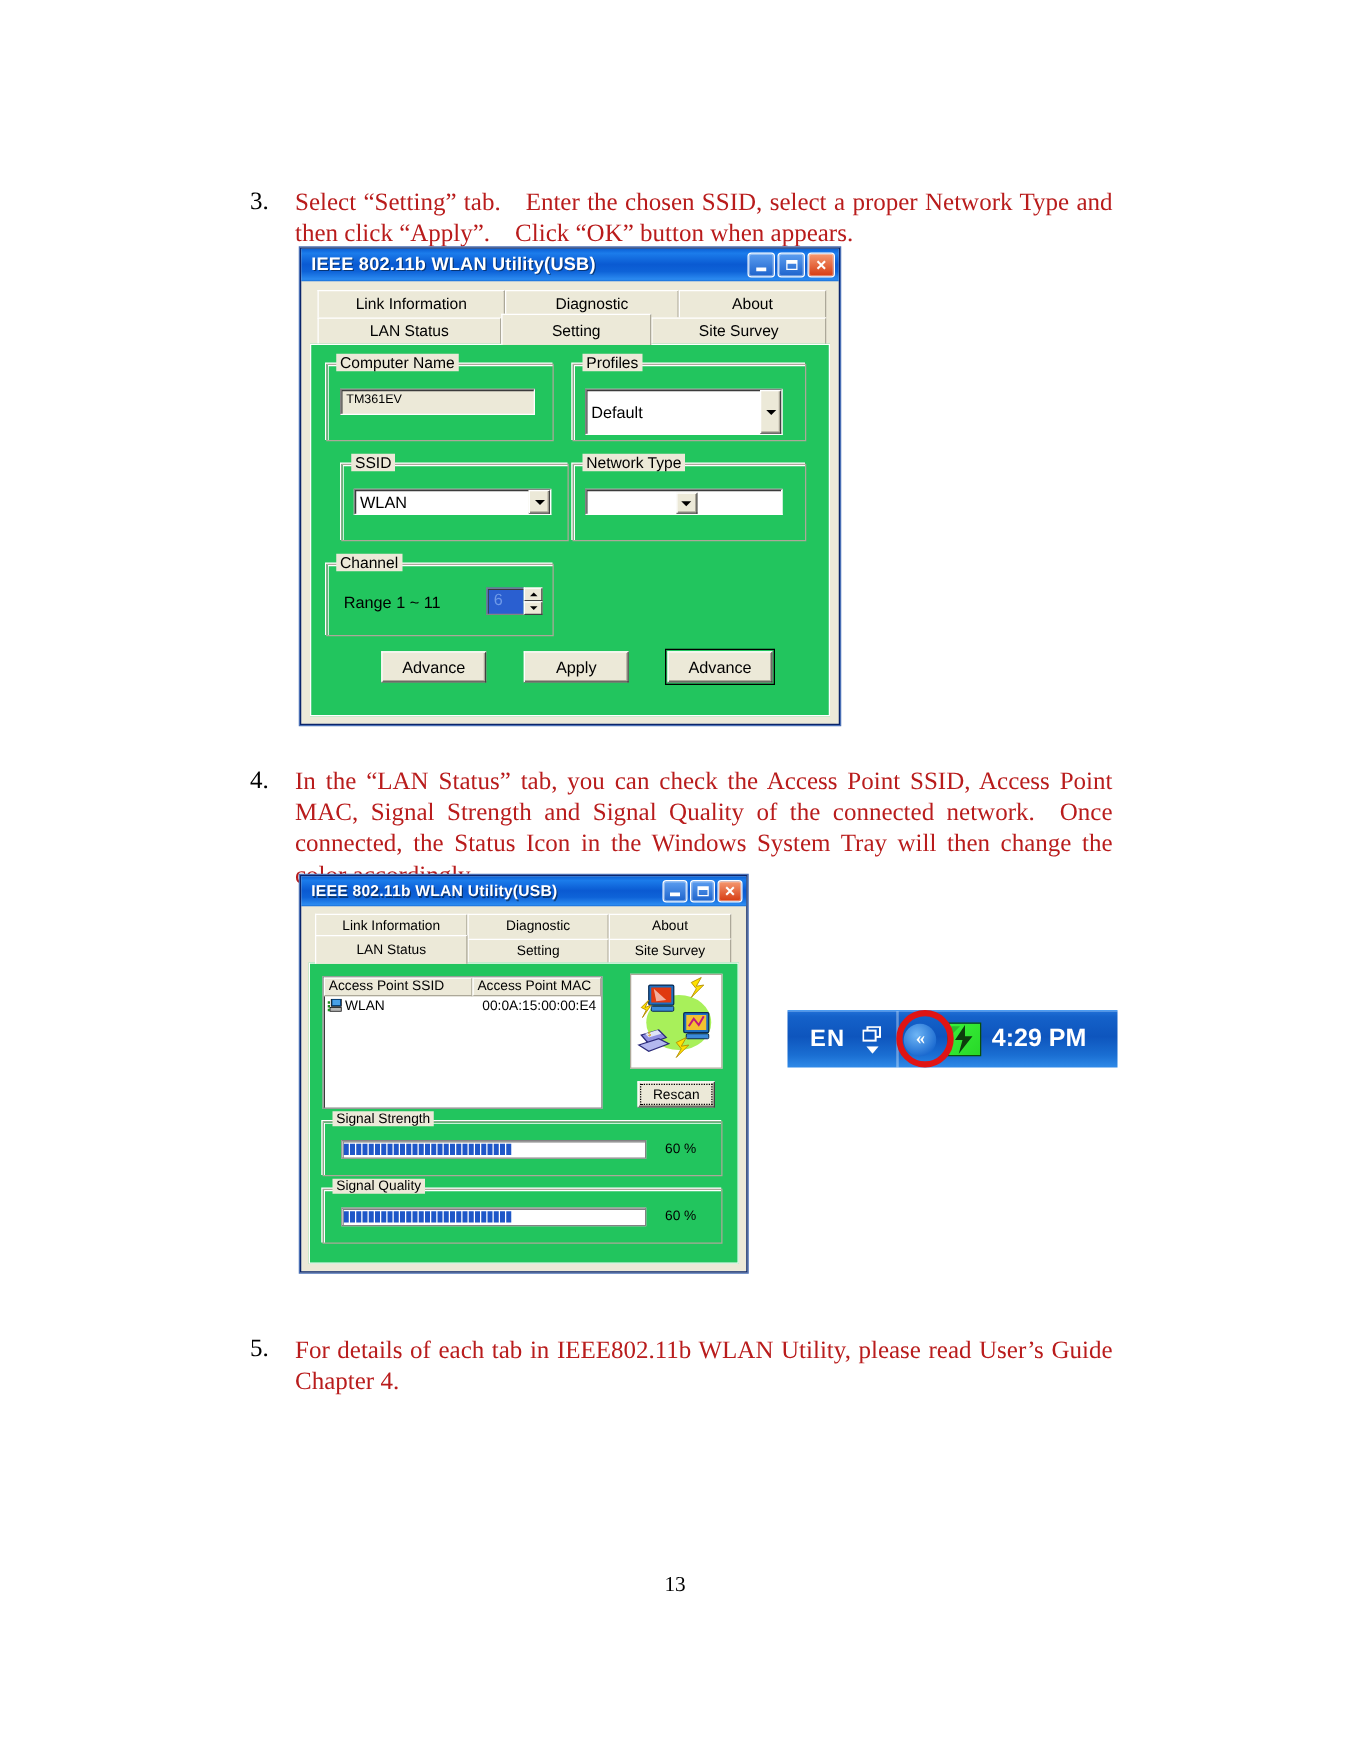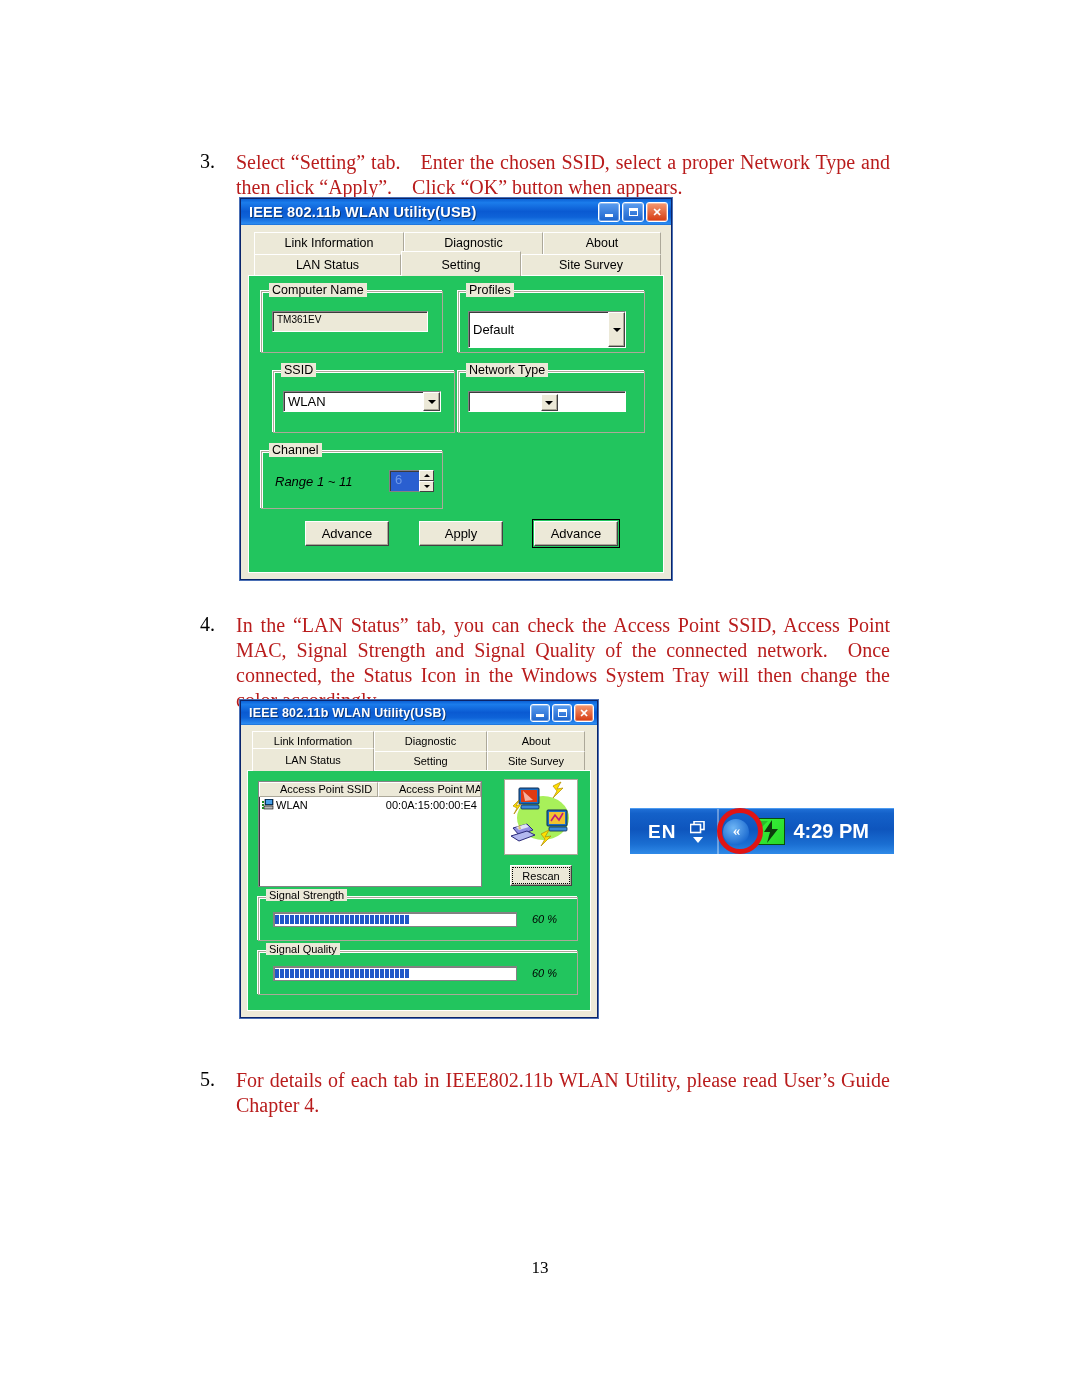--- a/index.html
+++ b/index.html
@@ -165,37 +165,37 @@
   .spin-b {
     flex:1;
     background:#ece9d8;
     border:1px solid #ffffff;
     border-right-color:#424142; border-bottom-color:#424142;
     display:flex; align-items:center; justify-content:center;
   }
   .arrow-up-s { width:0;height:0;border-left:3px solid transparent;border-right:3px solid transparent;border-bottom:3px solid #000; }
   .arrow-dn-s { width:0;height:0;border-left:3px solid transparent;border-right:3px solid transparent;border-top:3px solid #000; }
 
-  .plaintext { position:absolute; font-size:13px; color:#000; white-space:nowrap;font-style:italic; }
+  .plaintext { position:absolute; font-size:13px; color:#000; white-space:nowrap; }
 
   
   .listview {
     position:absolute;
     background:#ffffff;
     border:1px solid #848284;
     box-shadow:inset 1px 1px 0 #3b3b3b;
     overflow:hidden;
   }
   .lv-head { display:flex; height:15px; }
   .lv-th {
     background:#ece9d8;
     border:1px solid #ffffff;
     border-right-color:#aca899; border-bottom-color:#aca899;
     font-size:11px; color:#000;
-    padding-left:20px; line-height:12px;
+    padding-left:3px; line-height:12px;
     white-space:nowrap; overflow:hidden;
   }
   .lv-row { display:flex; height:15px; align-items:center; font-size:11px; }
   .lv-cell { white-space:nowrap; overflow:hidden; padding-left:3px; }
 
   
   .prog {
     position:absolute;
     background:#ffffff;
     border:1px solid #848284;

